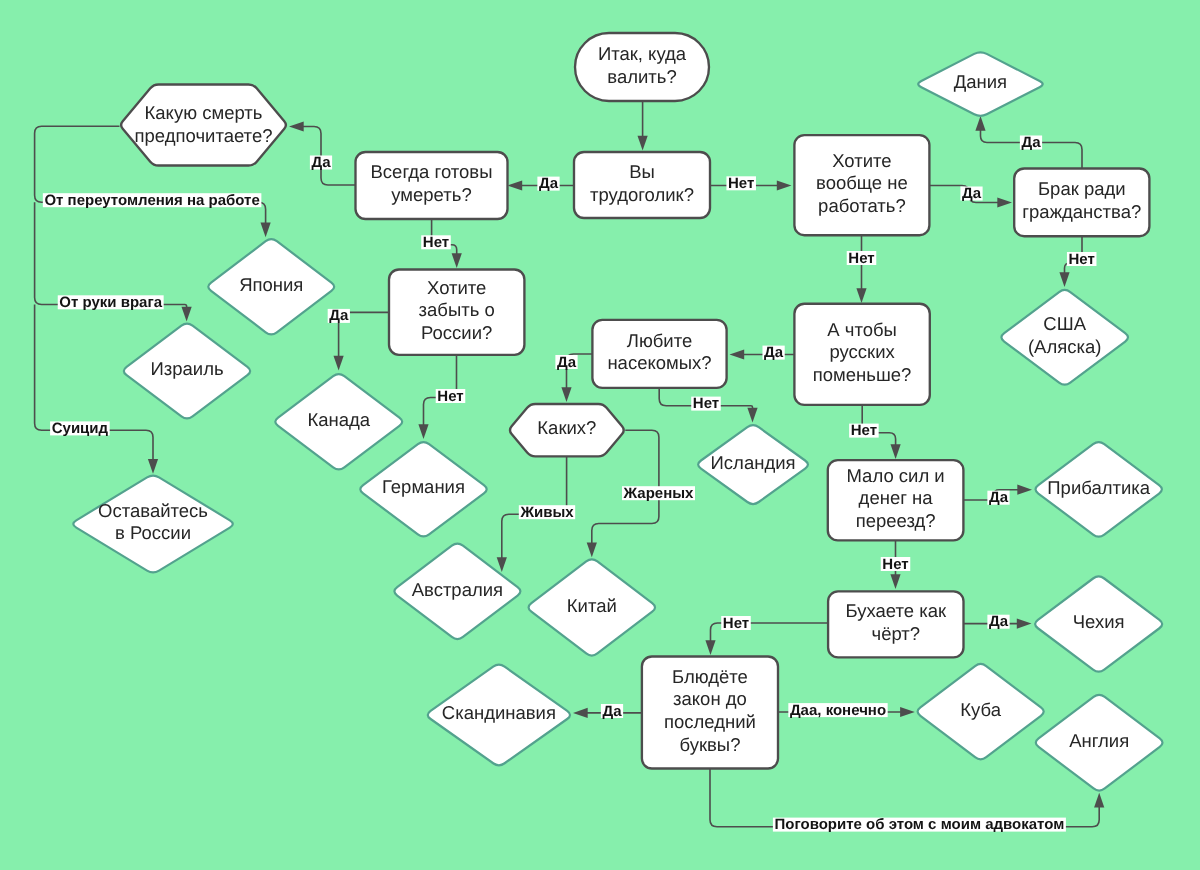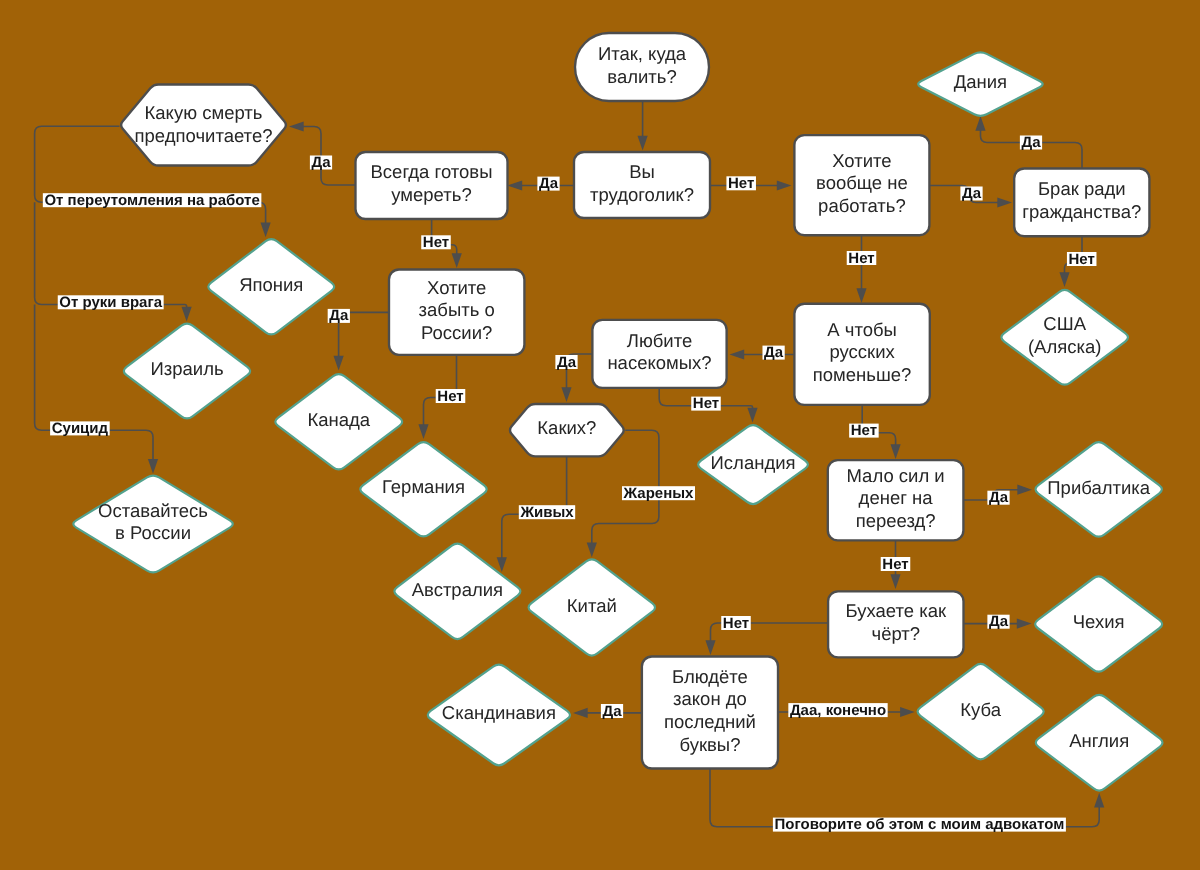--- a/index.html
+++ b/index.html
@@ -1,19 +1,19 @@
 <!DOCTYPE html>
 <html><head>
 <meta charset="utf-8">
 <title>flowchart</title>
 <style>
   html,body{margin:0;padding:0;background:#ffffff;
             -webkit-font-smoothing:antialiased;text-rendering:geometricPrecision;}
   body{width:1200px;height:870px;overflow:hidden;font-family:"Liberation Sans",sans-serif;}
-  #canvas{position:relative;width:1200px;height:870px;background:#a16207;}
+  #canvas{position:relative;width:1200px;height:870px;background:#86efac;}
   svg#chart{display:block;transform:translateZ(0);}
   .shape{fill:#ffffff;stroke-width:2.35;stroke-linejoin:round;stroke-linecap:round;}
   .shape.dark{stroke:#4d4d4d;}
   .shape.teal{stroke:#53a28e;stroke-width:2.2;}
   .edge{fill:none;stroke:#4d4d4d;stroke-width:1.6;stroke-linejoin:round;stroke-linecap:butt;}
   .arrow{fill:#4d4d4d;stroke:none;}
   .ntext{font-family:"Liberation Sans",sans-serif;font-size:18.5px;fill:#262626;
          text-anchor:middle;dominant-baseline:central;-webkit-font-smoothing:antialiased;}
   .elabel{font-family:"Liberation Sans",sans-serif;font-size:15.0px;font-weight:bold;
           fill:#141414;text-anchor:middle;dominant-baseline:central;}

